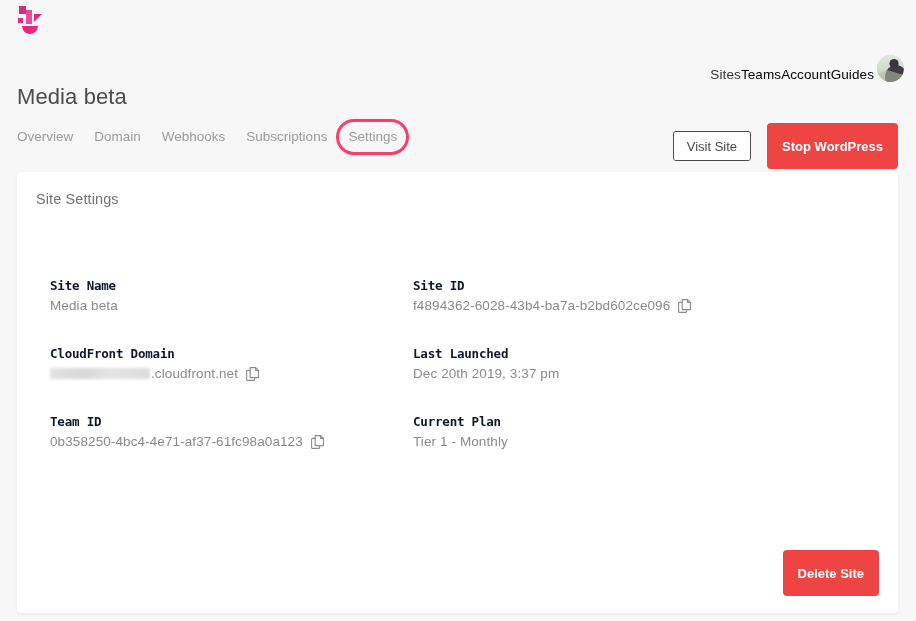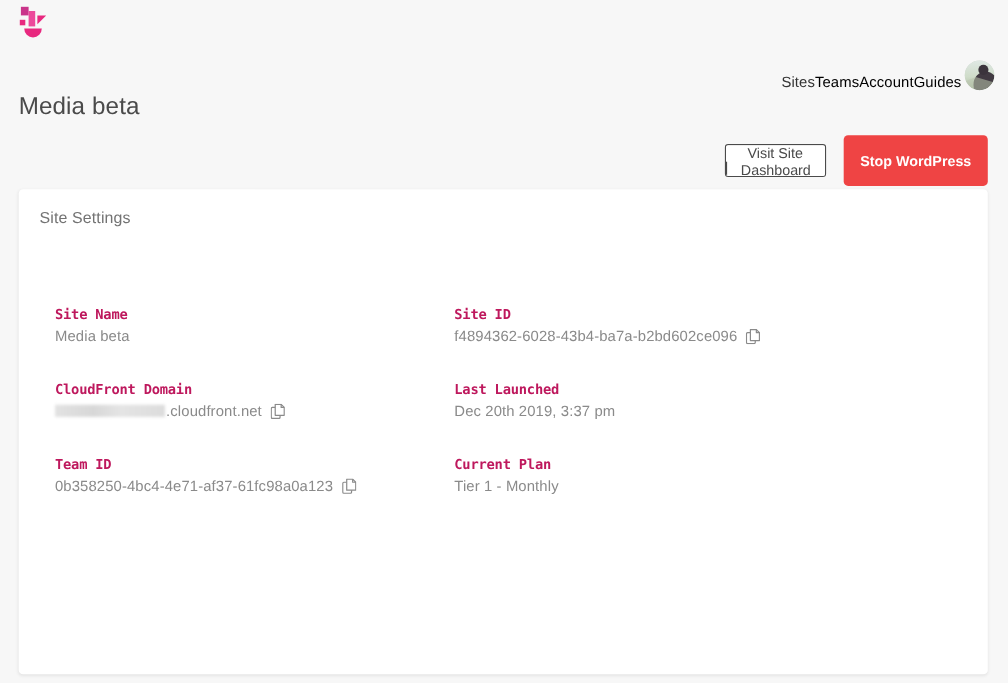--- a/index.html
+++ b/index.html
@@ -92,21 +92,21 @@
 
   .fields {
     position: absolute; left: 33px; top: 106px;
     width: 700px;
     display: grid;
     grid-template-columns: 363px 337px;
     row-gap: 33px;
   }
   .field-label {
     font-family: "DejaVu Sans Mono", monospace;
-    font-size: 12.5px; font-weight: bold; color: #be185d;
+    font-size: 12.5px; font-weight: bold; color: #0f172a;
     letter-spacing: -.2px; margin-bottom: 5px; white-space: nowrap;
   }
   .field-value {
     font-size: 13.5px; color: #8a8a8a; display: flex; align-items: center;
     white-space: nowrap; letter-spacing: .1px;
   }
   .redacted {
     display: inline-block; width: 100px; height: 11px;
     background: linear-gradient(90deg,#e2e2e2,#d7d7d7 35%,#e4e4e4 60%,#dcdcdc 100%);
     filter: blur(1.4px); margin-right: 1px; vertical-align: middle;
@@ -157,25 +157,42 @@
             <circle cx="17" cy="8.5" r="4.6" fill="#3b343c"></circle>
             <path d="M0 19 L10 15 L27 20 L27 27 L0 27 Z" fill="#b9c4ad" opacity=".55"></path>
           </g>
         </svg>
       </span>
     </div>
   </div>
 
   <h1 class="page-title">Media beta</h1>
 
+  <div class="tabs">
+    <span class="tab-wrap">
+      <a href="#" class="tab">Overview</a>
+    </span>
+    <span class="tab-wrap">
+      <a href="#" class="tab">Domain</a>
+    </span>
+    <span class="tab-wrap">
+      <a href="#" class="tab">Webhooks</a>
+    </span>
+    <span class="tab-wrap">
+      <a href="#" class="tab">Subscriptions</a>
+    </span>
+    <span class="tab-wrap">
+      <a href="#" class="tab">Settings</a>
+      <span class="tab-ring"></span>
+    </span>
+  </div>
 
   <div class="actions">
     <div class="segmented">
       <button>Visit Site</button>
-      <button>Dashboard</button>
     </div>
     <button class="danger-btn">Stop WordPress</button>
   </div>
 
   <div class="card">
     <div class="card-title">Site Settings</div>
 
     <div class="fields">
 
       <div>
@@ -236,15 +253,18 @@
       <div>
         <div class="field-label">Current Plan</div>
         <div class="field-value">
           <span>Tier 1 - Monthly</span>
         </div>
       </div>
       <div class="empty-cell"></div>
 
     </div>
 
+    <div class="delete-wrap">
+      <button class="danger-btn">Delete Site</button>
+    </div>
   </div>
 
 </div>
 
 </body></html>

